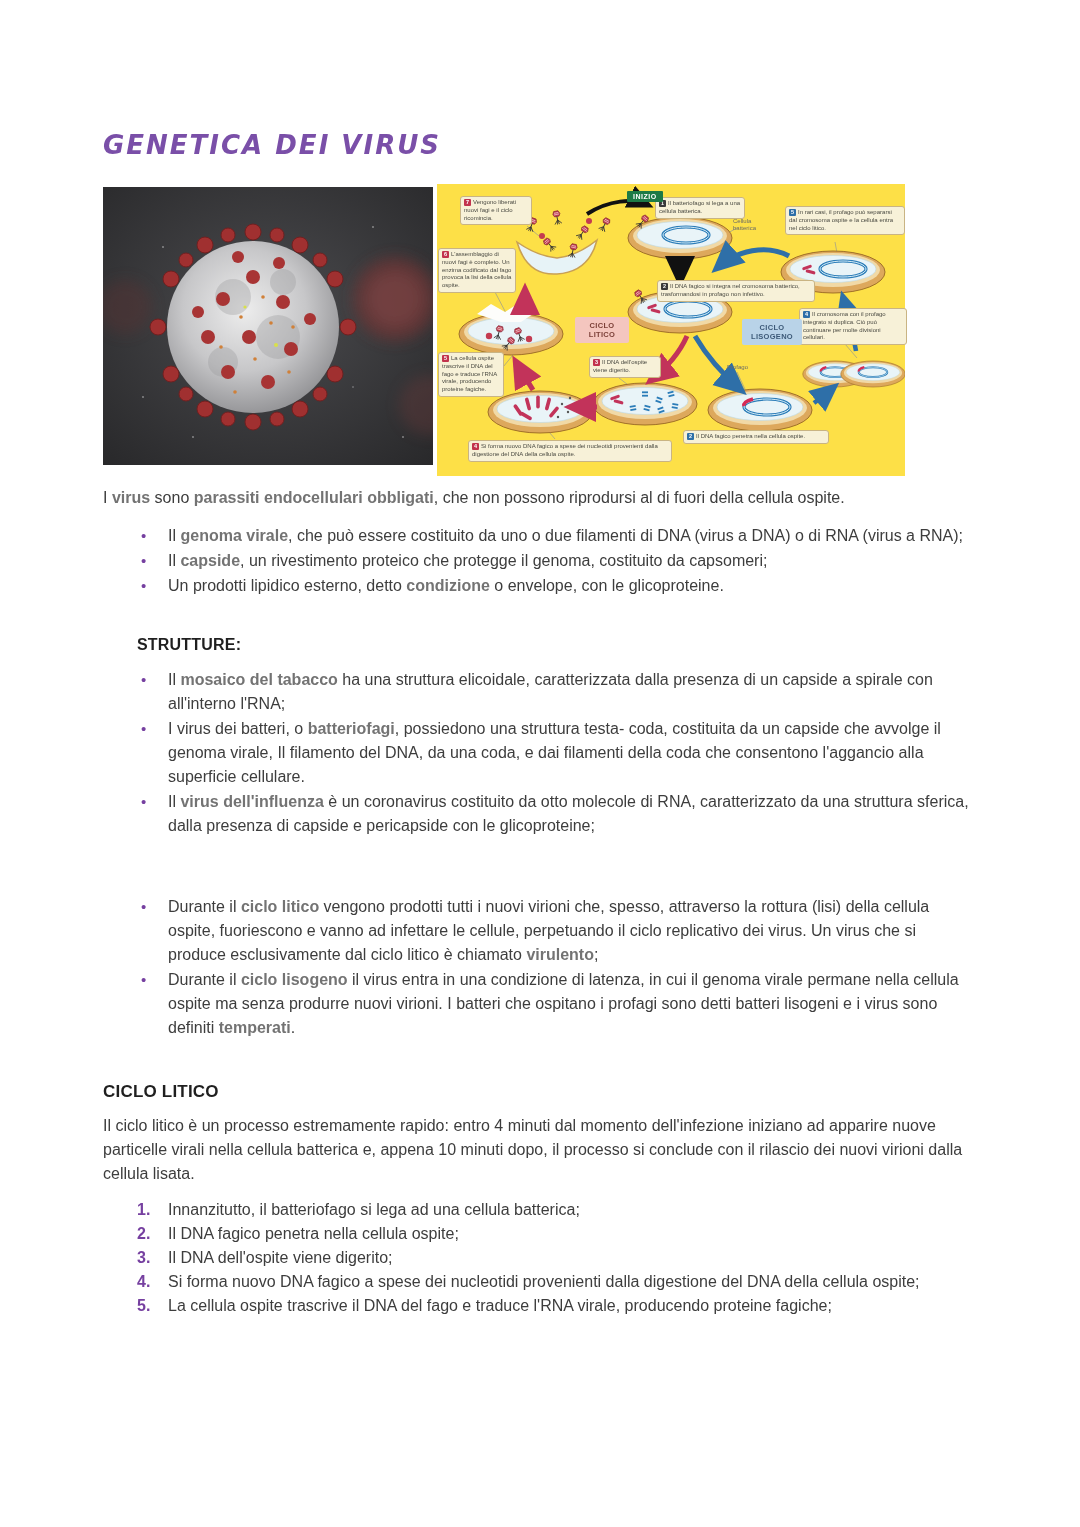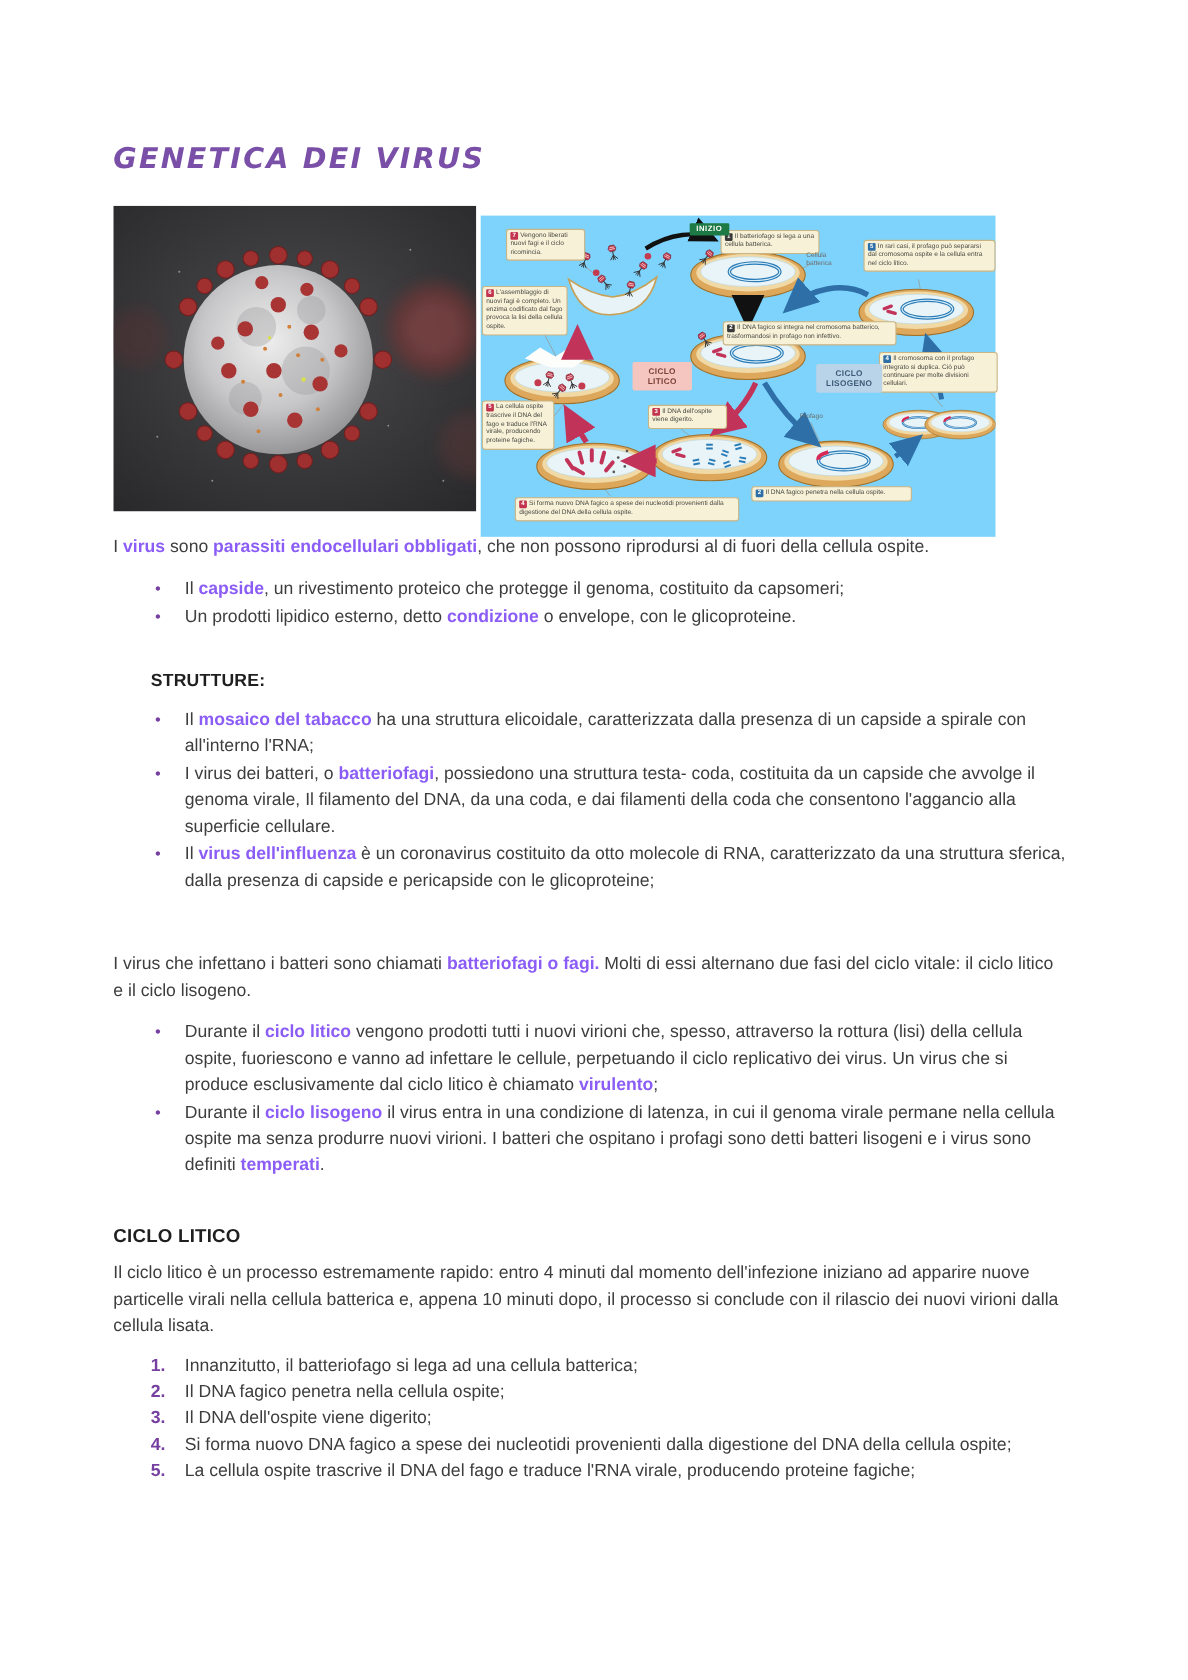--- a/index.html
+++ b/index.html
@@ -3,37 +3,37 @@
 <meta charset="utf-8">
 <style>
   html,body{margin:0;padding:0;background:#ffffff;}
   .page{position:relative;width:1072px;height:1527px;background:#ffffff;overflow:hidden;
         font-family:"Liberation Sans",sans-serif;color:#3d3d3d;}
   .content{padding:130px 102px 0 103px;}
   h1.title{margin:0 0 20px 0;font-style:italic;font-weight:bold;font-size:26px;
            letter-spacing:2px;color:#7a4fa8;font-family:"DejaVu Sans",sans-serif;}
   .figures{position:relative;height:292px;margin-bottom:14px;}
   .fig-corona{position:absolute;left:0;top:7px;width:330px;height:278px;}
-  .fig-diagram{position:absolute;left:334px;top:16px;width:468px;height:292px;background:#7dd3fc;}
+  .fig-diagram{position:absolute;left:334px;top:4px;width:468px;height:292px;background:#fde047;}
   .fig-diagram svg{position:absolute;left:0;top:0;}
   
   .dlabel{position:absolute;background:#f7f1d8;border:1px solid #c9b483;border-radius:3px;
           padding:2px 3px;font-size:6px;line-height:1.3;color:#4a4a42;z-index:3;}
   .dbadge{float:left;width:7px;height:7px;margin:0 2px 0 0;border-radius:1px;color:#fff;
           font-size:5.5px;font-weight:bold;text-align:center;line-height:7px;}
   .dtag{position:absolute;font-size:6px;color:#6b6b66;z-index:3;line-height:1.2;}
   .inizio{position:absolute;background:#1d7a45;color:#fff;font-weight:bold;font-size:7px;
           padding:2px 6px;border-radius:1px;z-index:4;letter-spacing:0.5px;}
   .cyclebox{position:absolute;z-index:3;font-weight:bold;font-size:7.5px;text-align:center;
             padding:4px 3px;border-radius:2px;letter-spacing:0.3px;white-space:pre-line;}
   .cyclebox.lit{background:#f4c6bf;color:#7c4038;}
   .cyclebox.lis{background:#b9d3e8;color:#3d5a78;}
   
   p.body{margin:9px 0;font-size:16px;line-height:24px;}
-  .hl{color:#8b5cf6;font-weight:bold;}
+  .hl{color:#737373;font-weight:bold;}
   h2.sub{margin:38px 0 14px 34px;font-size:16px;color:#1f1f1f;letter-spacing:0.2px;}
   h2.main{margin:42px 0 12px 0;font-size:17px;color:#1f1f1f;letter-spacing:0.2px;}
   ul.blist{list-style:none;margin:14px 0 0 0;padding:0 0 0 65px;}
   ul.blist li{position:relative;font-size:16px;line-height:24px;margin:0 0 1px 0;}
   ul.blist li::before{content:"\2022";position:absolute;left:-27px;top:0;color:#7640a0;font-size:15px;}
   ol.steps{list-style:none;margin:12px 0 0 0;padding:0 0 0 65px;}
   ol.steps li{position:relative;font-size:16px;line-height:24px;}
   ol.steps .num{position:absolute;left:-31px;color:#7640a0;font-weight:bold;}
   .gap-lg{height:42px;}
 </style>
@@ -348,34 +348,34 @@
         <div class="cyclebox lit" style="left:138px;top:133px;width:48px;">CICLO
 LITICO</div>
         <div class="cyclebox lis" style="left:305px;top:135px;width:54px;">CICLO
 LISOGENO</div>
       </div>
     </div>
 
     <p class="body"><span>I </span><b class="hl">virus</b><span> sono </span><b class="hl">parassiti endocellulari obbligati</b><span>, che non possono riprodursi al di fuori della cellula ospite.</span></p>
 
     <ul class="blist">
+      <li><span>Il </span><b class="hl">genoma virale</b><span>, che può essere costituito da uno o due filamenti di DNA (virus a DNA) o di RNA (virus a RNA);</span></li>
       <li><span>Il </span><b class="hl">capside</b><span>, un rivestimento proteico che protegge il genoma, costituito da capsomeri;</span></li>
       <li><span>Un prodotti lipidico esterno, detto </span><b class="hl">condizione</b><span> o envelope, con le glicoproteine.</span></li>
     </ul>
 
     <h2 class="sub">STRUTTURE:</h2>
 
     <ul class="blist">
       <li><span>Il </span><b class="hl">mosaico del tabacco</b><span> ha una struttura elicoidale, caratterizzata dalla presenza di un capside a spirale con all'interno l'RNA;</span></li>
       <li><span>I virus dei batteri, o </span><b class="hl">batteriofagi</b><span>, possiedono una struttura testa- coda, costituita da un capside che avvolge il genoma virale, Il filamento del DNA, da una coda, e dai filamenti della coda che consentono l'aggancio alla superficie cellulare.</span></li>
       <li><span>Il </span><b class="hl">virus dell'influenza</b><span> è un coronavirus costituito da otto molecole di RNA, caratterizzato da una struttura sferica, dalla presenza di capside e pericapside con le glicoproteine;</span></li>
     </ul>
 
     <div class="gap-lg"></div>
-    <p class="body"><span>I virus che infettano i batteri sono chiamati </span><b class="hl">batteriofagi o fagi.</b><span> Molti di essi alternano due fasi del ciclo vitale: il ciclo litico e il ciclo lisogeno.</span></p>
 
     <ul class="blist">
       <li><span>Durante il </span><b class="hl">ciclo litico</b><span> vengono prodotti tutti i nuovi virioni che, spesso, attraverso la rottura (lisi) della cellula ospite, fuoriescono e vanno ad infettare le cellule, perpetuando il ciclo replicativo dei virus. Un virus che si produce esclusivamente dal ciclo litico è chiamato </span><b class="hl">virulento</b><span>;</span></li>
       <li><span>Durante il </span><b class="hl">ciclo lisogeno</b><span> il virus entra in una condizione di latenza, in cui il genoma virale permane nella cellula ospite ma senza produrre nuovi virioni. I batteri che ospitano i profagi sono detti batteri lisogeni e i virus sono definiti </span><b class="hl">temperati</b><span>.</span></li>
     </ul>
 
     <h2 class="main">CICLO LITICO</h2>
     <p class="body">Il ciclo litico è un processo estremamente rapido: entro 4 minuti dal momento dell'infezione iniziano ad apparire nuove particelle virali nella cellula batterica e, appena 10 minuti dopo, il processo si conclude con il rilascio dei nuovi virioni dalla cellula lisata.</p>
 
     <ol class="steps">

